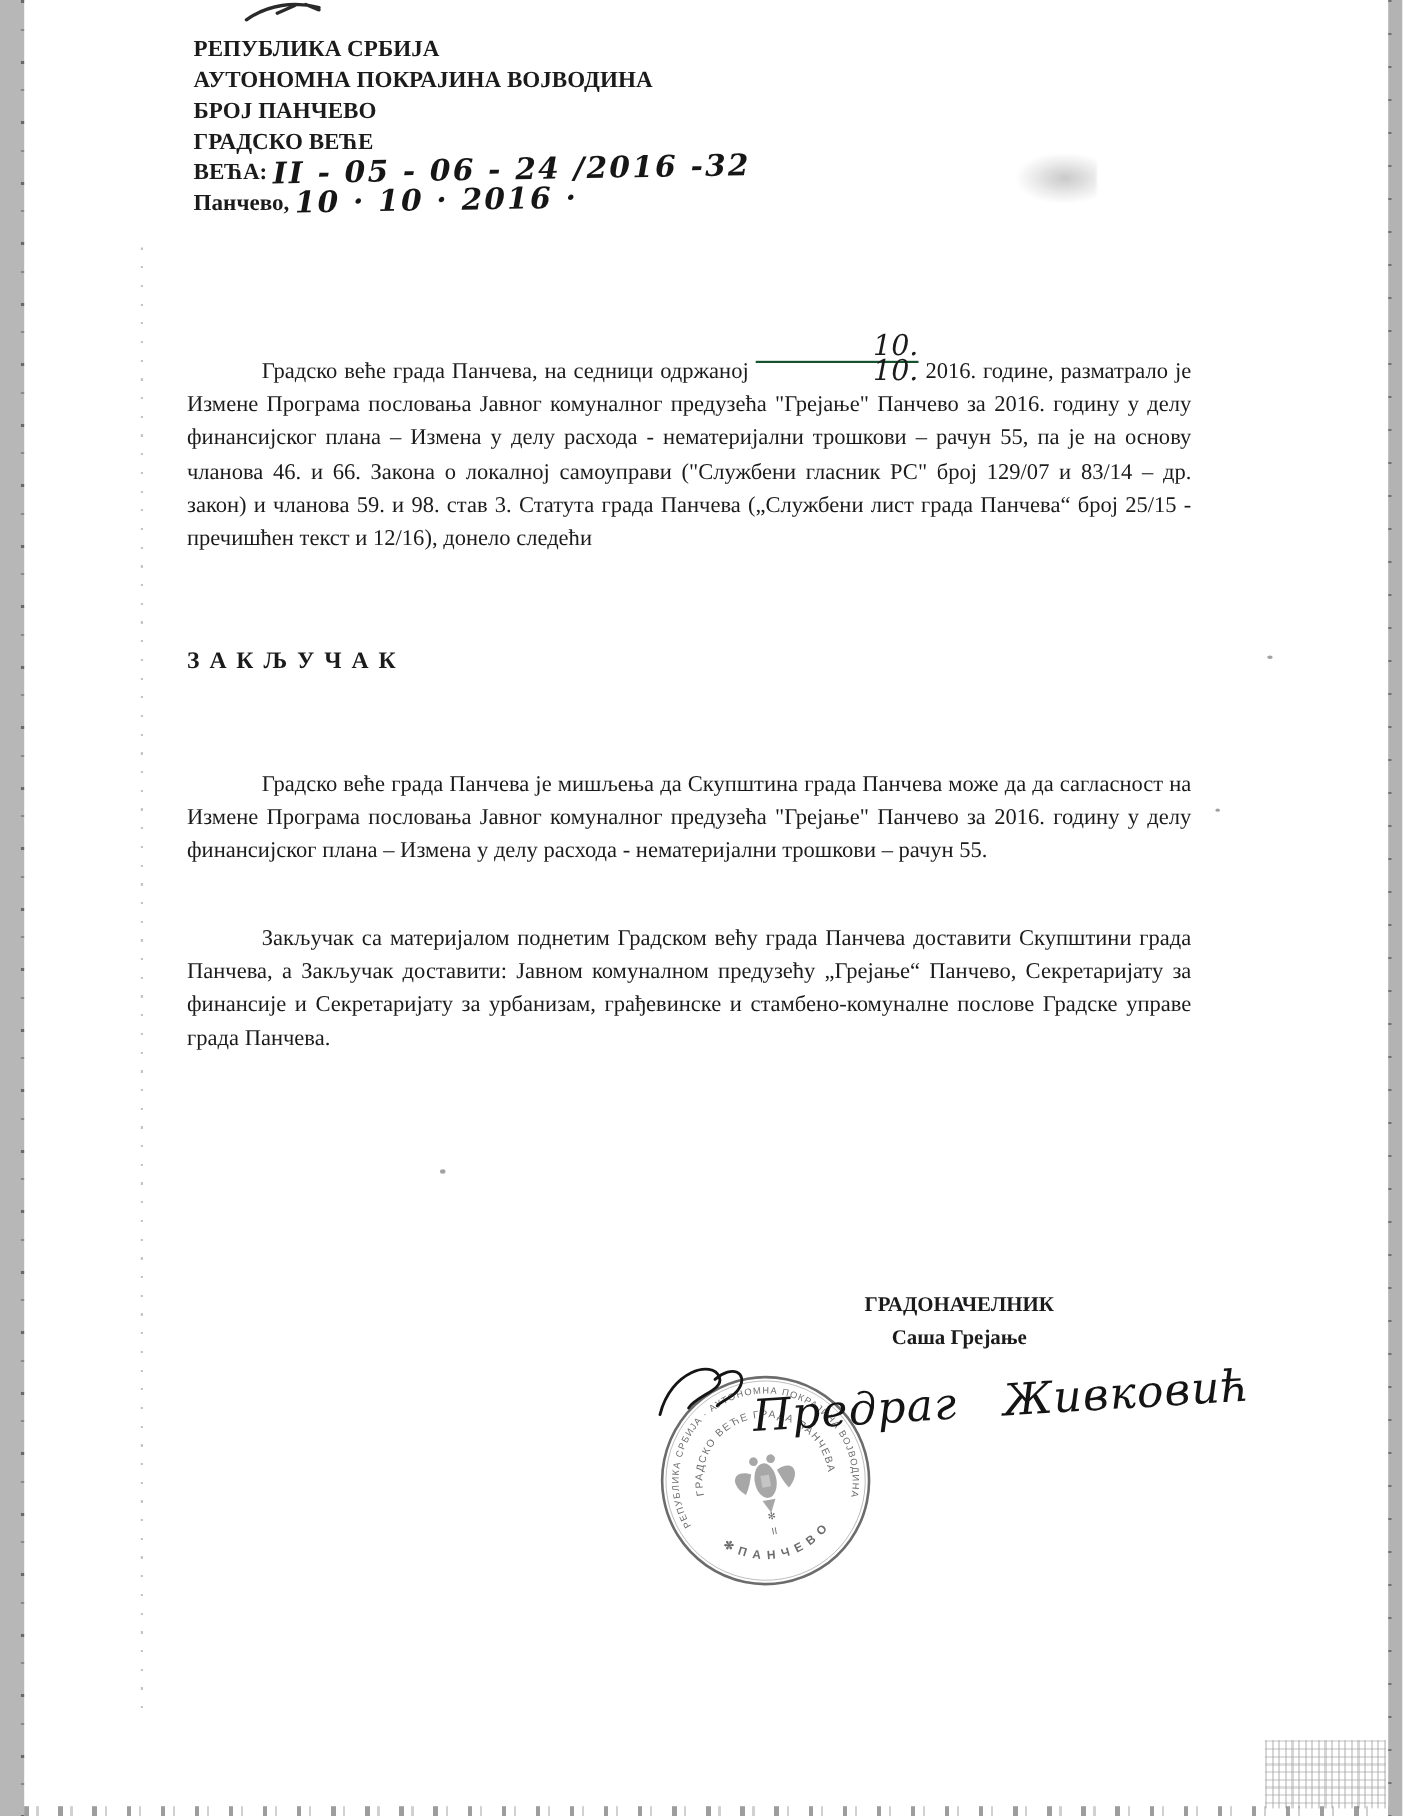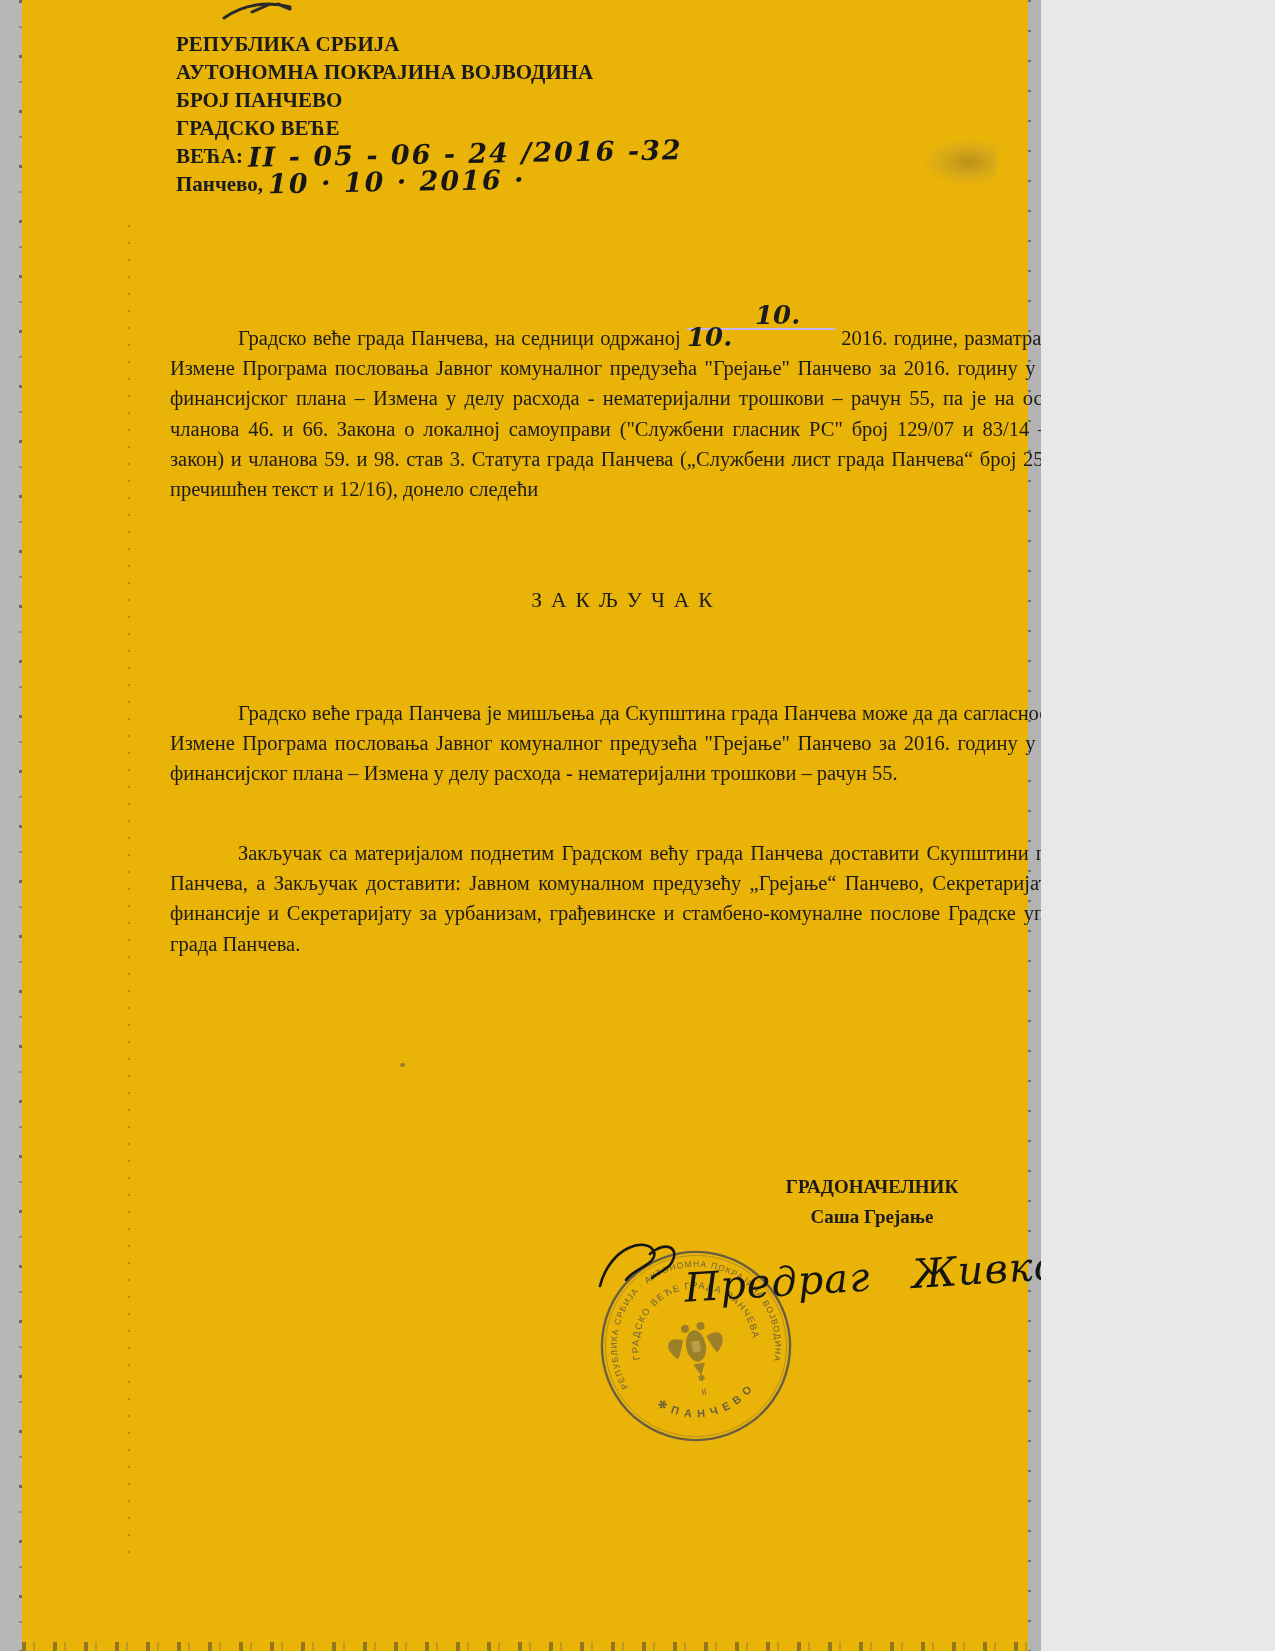--- a/index.html
+++ b/index.html
@@ -1,19 +1,19 @@
 <!DOCTYPE html>
 <html><head>
 <meta charset="utf-8">
 <style>
   html,body{margin:0;padding:0;background:#e8e8e8;}
   .page{
     position:relative;
-    width:1041px;height:1651px;
-    background:#eab308;
+    width:1275px;height:1651px;
+    background:#ffffff;
     overflow:hidden;
     font-family:"Liberation Serif", serif;
     color:#1b1b1b;
   }
   
   .edge-left{position:absolute;left:0;top:0;width:22px;height:1651px;background:#b7b7b7;}
   .edge-left::after{content:"";position:absolute;right:0;top:0;width:3px;height:100%;
     background:repeating-linear-gradient(180deg, rgba(40,40,40,.55) 0 3px, transparent 3px 26px, rgba(70,70,70,.4) 26px 28px, transparent 28px 55px);}
   .edge-right{position:absolute;right:0;top:0;width:13px;height:1651px;background:#b3b3b3;}
   .edge-right::before{content:"";position:absolute;left:0;top:0;width:3px;height:100%;
@@ -30,24 +30,24 @@
     background:radial-gradient(ellipse at 60% 50%, rgba(60,60,60,.55) 0%, rgba(120,120,120,.3) 45%, transparent 75%);}
 
   
   .header{position:absolute;left:176px;top:30px;font-weight:bold;font-size:21px;line-height:28px;white-space:nowrap;}
   .hand{font-family:"DejaVu Serif", serif;font-style:italic;font-weight:bold;color:#161616;}
   .header .hand{display:inline-block;font-size:27px;line-height:20px;letter-spacing:2px;transform:rotate(-1deg);vertical-align:baseline;}
 
   
   .bodytext{position:absolute;left:170px;width:913px;font-size:20.5px;line-height:30.2px;text-align:justify;}
   .indent{text-indent:68px;}
-  .fillin{display:inline-block;width:148px;border-bottom:2px solid #c4b5fd;text-align:left;
-    font-family:"DejaVu Serif", serif;font-style:italic;font-weight:bold;font-size:26px;line-height:22px;
+  .fillin{display:inline-block;width:148px;border-bottom:2px solid #14532d;text-align:right;
+    font-family:"DejaVu Serif", serif;font-style:italic;font-weight:normal;font-size:26px;line-height:22px;
     height:24px;vertical-align:baseline;position:relative;top:1px;}
-  .title{position:absolute;left:170px;width:913px;top:588px;text-align:center;font-weight:normal;
+  .title{position:absolute;left:170px;width:913px;top:588px;text-align:left;font-weight:bold;
     font-size:21.5px;letter-spacing:9px;}
 
   
   .sigblock{position:absolute;left:622px;top:1172px;width:500px;text-align:center;font-weight:bold;
     font-size:19px;line-height:30px;}
   .sig-script{position:absolute;left:684px;top:1252px;width:420px;
     font-family:"DejaVu Serif", serif;font-style:italic;font-size:40px;color:#141414;
     letter-spacing:1px;word-spacing:28px;transform:rotate(-3.5deg);white-space:nowrap;}
 
   .stamp{position:absolute;left:597px;top:1247px;width:198px;height:198px;opacity:.82;filter:blur(.3px);}

